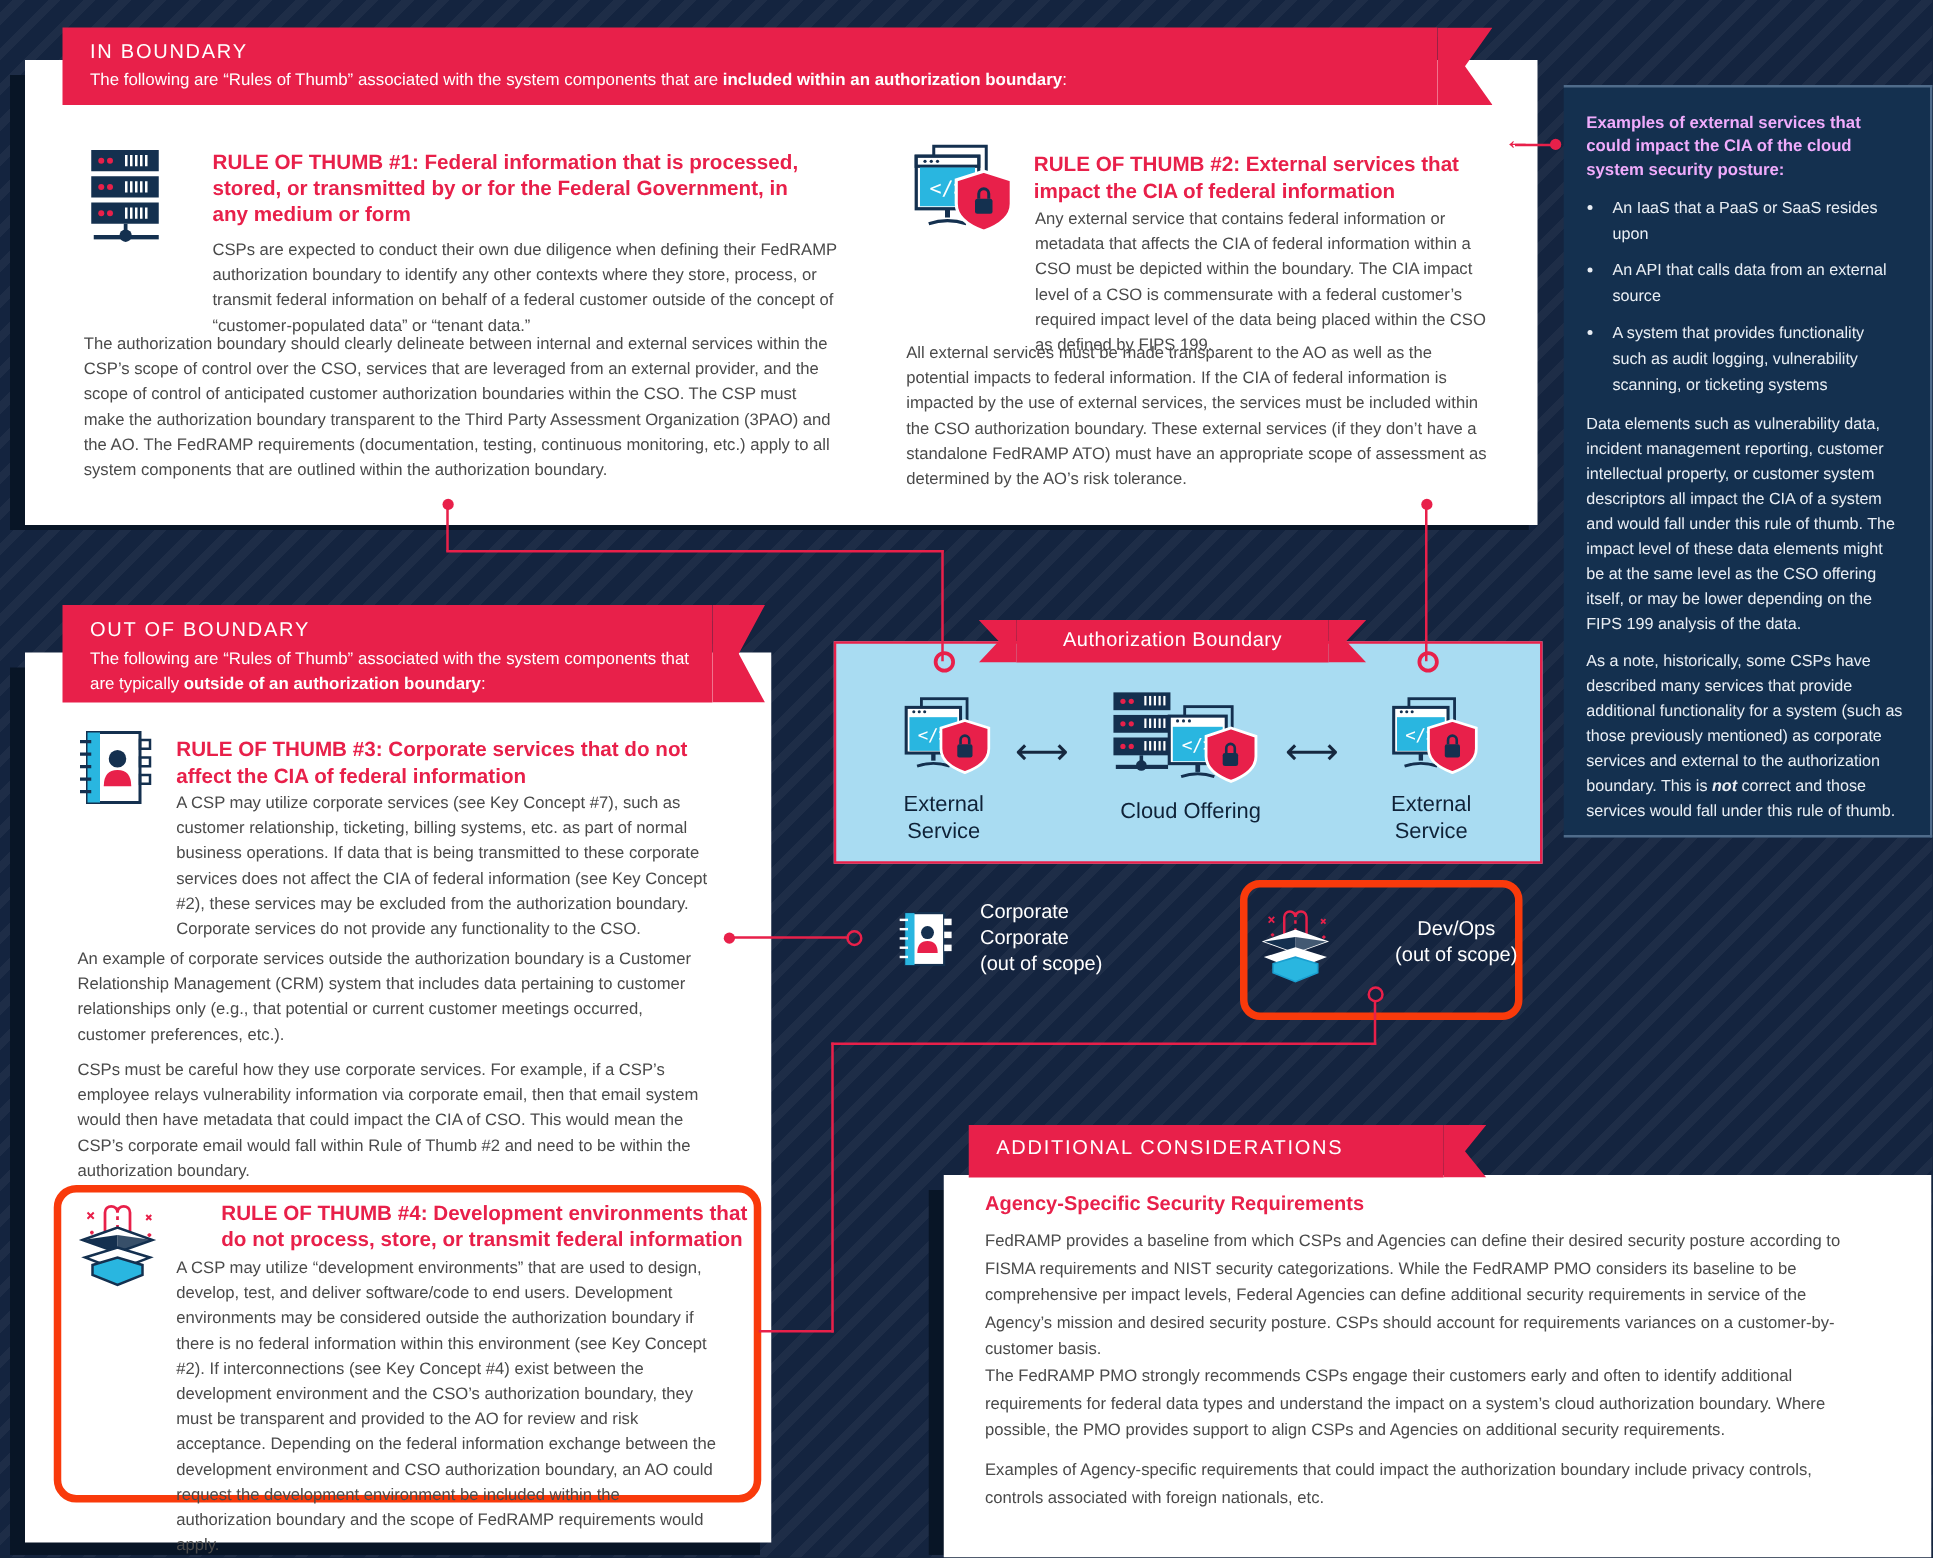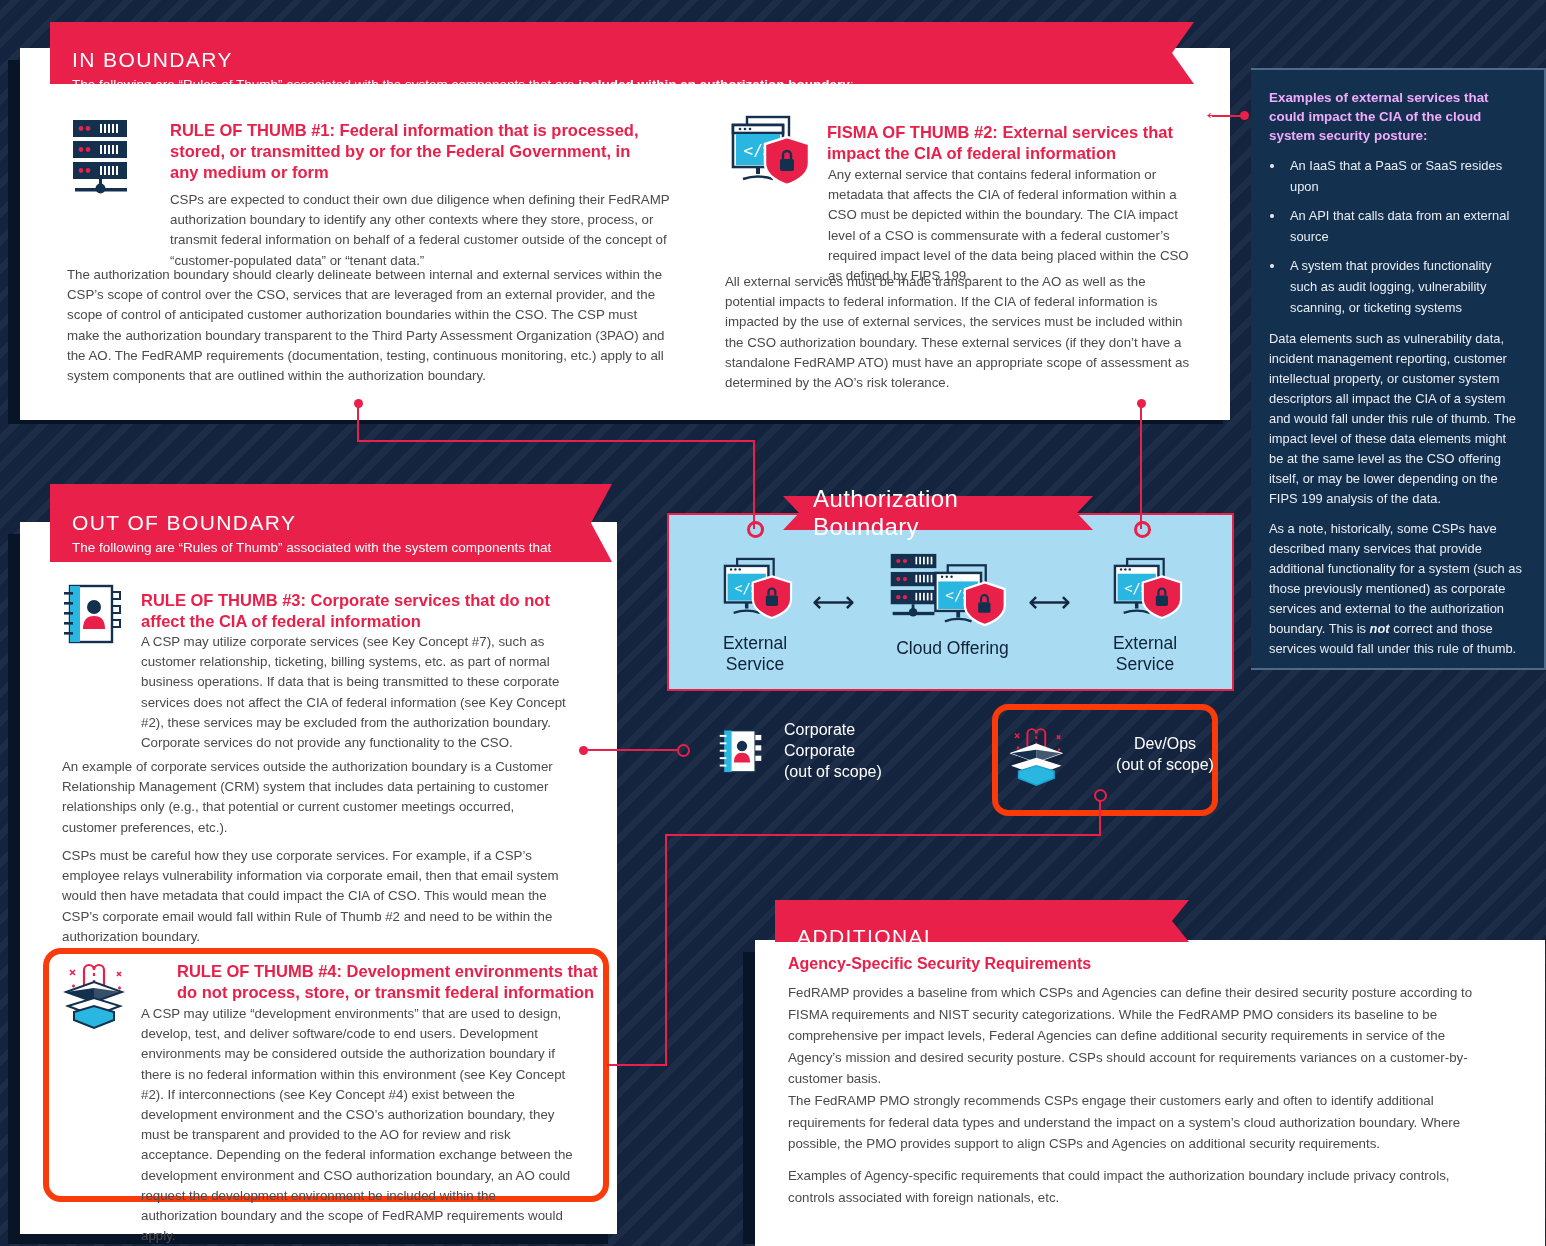--- a/index.html
+++ b/index.html
@@ -27,23 +27,22 @@
   .shadow-dark { position: absolute; background: #081526; }
 
   
   .ribbon {
     position: absolute;
     background: #e8204a;
     color: #ffffff;
     padding: 14px 24px 16px 22px;
   }
   .ribbon .ribbon-title {
-    font-size: 21px; letter-spacing: 1.4px; font-weight: 400;
+    font-size: 16px; letter-spacing: 1.4px; font-weight: 400;
     line-height: 1.25;
-    margin-top: 15px;
   }
   .ribbon .ribbon-sub {
     font-size: 13.5px; line-height: 1.45; margin-top: 2px; font-weight: 400;
   }
   .ribbon .ribbon-sub b { font-weight: 700; }
 
   
   .rule-title {
     color: #e8204a; font-weight: 700; font-size: 16.5px; line-height: 1.28;
   }
@@ -69,21 +68,21 @@
 
   
   .boundary-box {
     position: absolute;
     background: #a9dcf2;
     border: 2px solid #e8204a;
   }
   .auth-ribbon {
     position: absolute;
     background: #e8204a; color: #fff;
-    font-size: 24px; letter-spacing: 0.4px;
+    font-size: 16px; letter-spacing: 0.4px;
     display: flex; align-items: center; justify-content: center;
   }
   .node-label {
     position: absolute; text-align: center;
     color: #0f2238; font-size: 17.5px; line-height: 1.22;
   }
 
   .oos-label {
     position: absolute; color: #ffffff; font-size: 16px; line-height: 1.3;
   }
@@ -196,21 +195,21 @@
         <circle cx="25" cy="14" r="1.3" fill="#14304f"></circle>
       <rect x="11" y="19" width="44" height="31" fill="#29b6e0"></rect>
       <text x="33" y="41" font-size="16" font-family="DejaVu Sans Mono, monospace" fill="#ffffff" text-anchor="middle">&lt;/&gt;</text>
       <rect x="31" y="52" width="4" height="7" fill="#14304f"></rect>
       <path d="M18 64 q15 -5 30 0" stroke="#14304f" stroke-width="2.4" fill="none"></path>
       <path d="M62 22 L84 29 L84 48 Q84 62 62 70 Q40 62 40 48 L40 29 Z" fill="#e8204a" stroke="#ffffff" stroke-width="2.5"></path>
       <rect x="55" y="44" width="14" height="12" rx="2" fill="#14304f"></rect>
       <path d="M58 44 v-4 a4 4 0 0 1 8 0 v4" stroke="#14304f" stroke-width="2.4" fill="none"></path>
     </svg>
   </div>
-  <div class="rule-title" style="position:absolute;left:827px;top:122px;width:360px;">FISMA OF THUMB #2: External services that impact the CIA of federal information</div>
+  <div class="rule-title" style="position:absolute;left:827px;top:122px;width:360px;">RULE OF THUMB #2: External services that impact the CIA of federal information</div>
   <div class="body-text" style="position:absolute;left:828px;top:165px;width:362px;">
     <span>Any external service that contains federal information or metadata that affects the CIA of federal information within a CSO must be depicted within the boundary. The CIA impact level of a CSO is commensurate with a federal customer’s required impact level of the data being placed within the CSO as defined by FIPS 199.</span>
   </div>
   <div class="body-text" style="position:absolute;left:725px;top:222px;width:468px;height:36px;overflow:hidden;"></div>
   <div class="body-text" style="position:absolute;left:725px;top:272px;width:468px;">
     <span>All external services must be made transparent to the AO as well as the potential impacts to federal information. If the CIA of federal information is impacted by the use of external services, the services must be included within the CSO authorization boundary. These external services (if they don’t have a standalone FedRAMP ATO) must have an appropriate scope of assessment as determined by the AO’s risk tolerance.</span>
   </div>
 
   <div class="sidebar" style="left:1251px; top:68px; width:295px; height:602px;">
     <h4>Examples of external services that could impact the CIA of the cloud system security posture:</h4>

